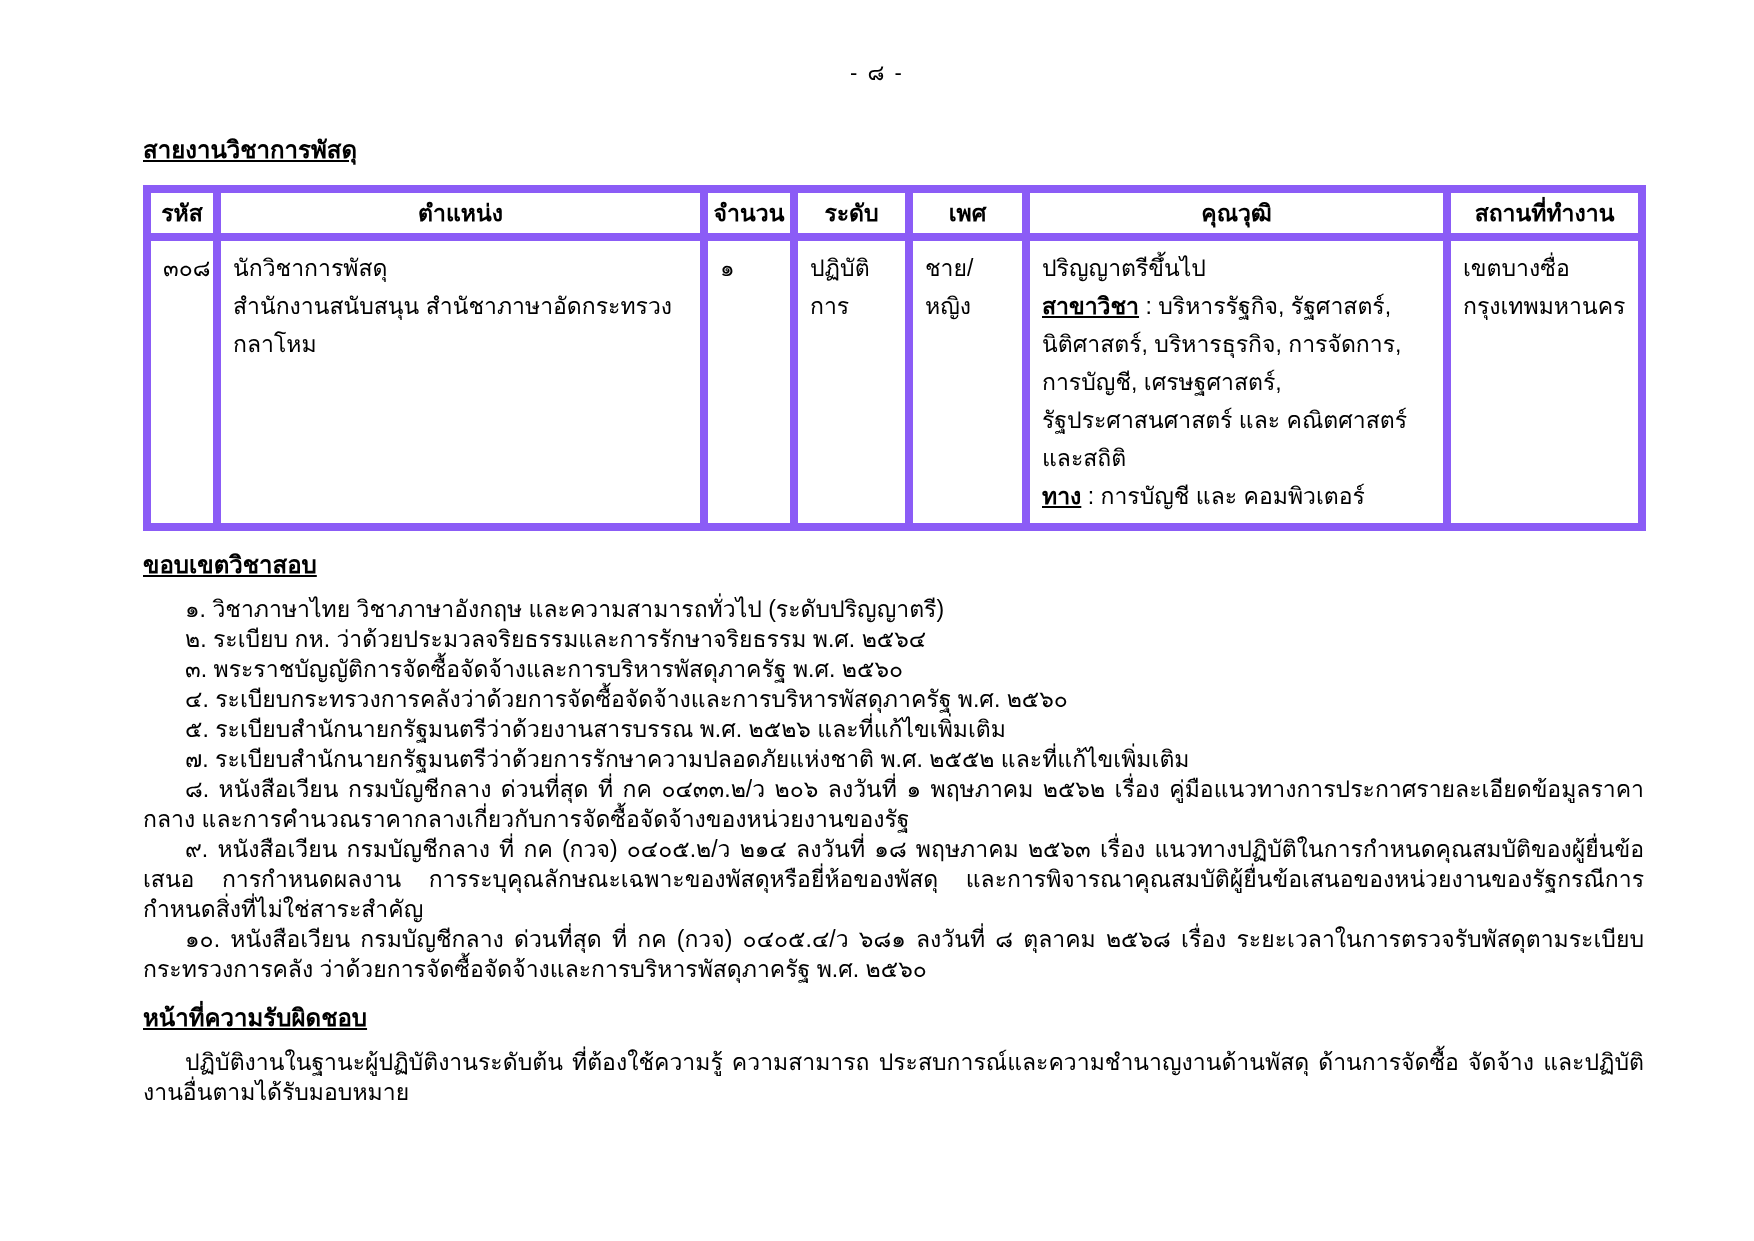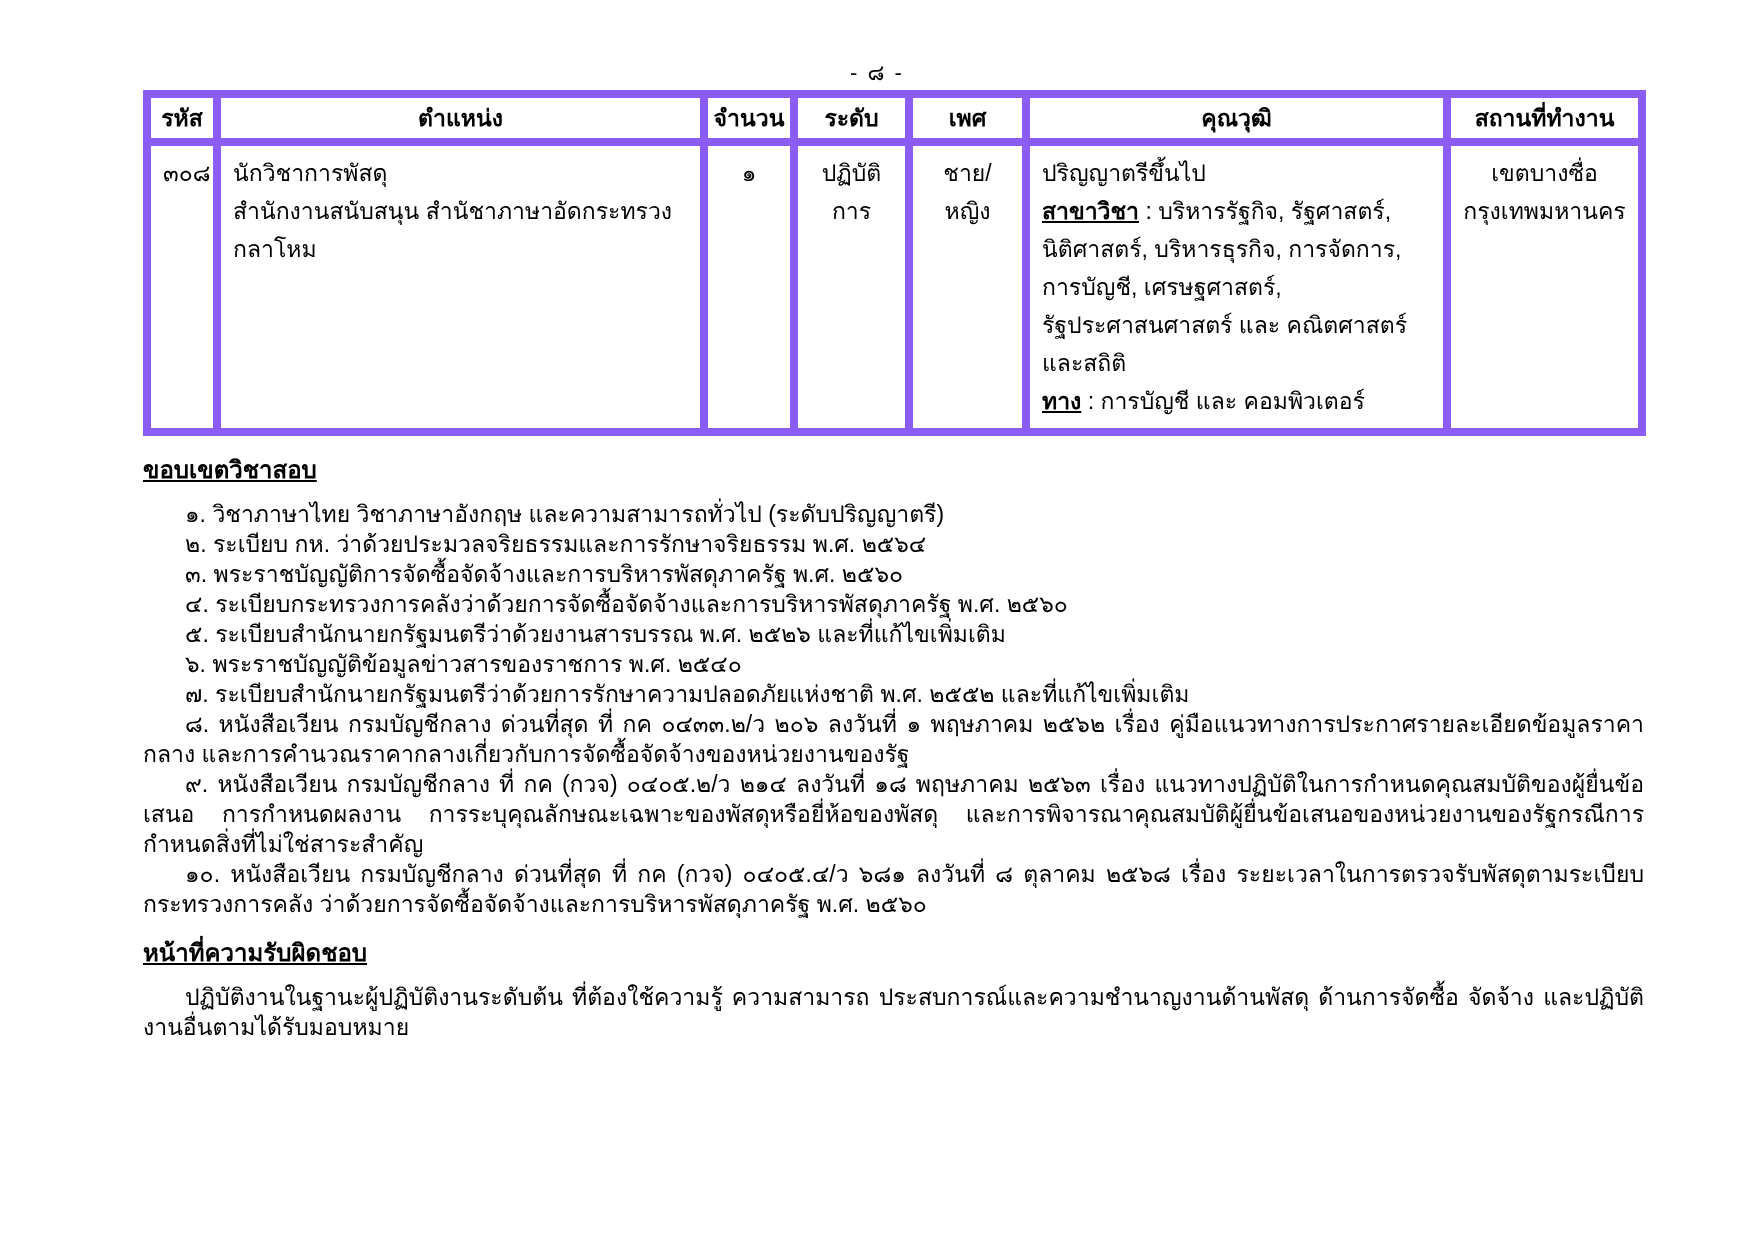--- a/index.html
+++ b/index.html
@@ -46,21 +46,21 @@
     padding: 2px 4px;
     text-align: center;
     vertical-align: middle;
   }
   table.jobs td {
     vertical-align: top;
     padding: 8px 12px;
     line-height: 38px;
     height: 284px;
   }
-  td.center-col { text-align: center; padding-left: 4px; padding-right: 4px; }
+  td.center-col { padding-left: 4px; padding-right: 4px; }
   .qual-para { margin: 0; }
   .bu { font-weight: bold; text-decoration: underline; }
   .section-title {
     font-size: 24px;
     font-weight: bold;
     text-decoration: underline;
     margin: 14px 0 10px 0;
   }
   .items p {
     margin: 0;
@@ -77,20 +77,21 @@
 </style>
 </head>
 <body>
 
 <div class="page">
 
   <div class="page-number">- ๘ -</div>
 
   <div class="content">
 
+    <div class="doc-title">สายงานวิชาการพัสดุ</div>
 
     <table class="jobs">
       <colgroup>
         <col style="width:70px">
         <col style="width:487px">
         <col style="width:90px">
         <col style="width:115px">
         <col style="width:117px">
         <col style="width:421px">
         <col style="width:195px">
@@ -139,21 +140,20 @@
     </table>
 
     <div class="section-title">ขอบเขตวิชาสอบ</div>
 
     <div class="items">
       <p>๑. วิชาภาษาไทย วิชาภาษาอังกฤษ และความสามารถทั่วไป (ระดับปริญญาตรี)</p>
       <p>๒. ระเบียบ กห. ว่าด้วยประมวลจริยธรรมและการรักษาจริยธรรม พ.ศ. ๒๕๖๔</p>
       <p>๓. พระราชบัญญัติการจัดซื้อจัดจ้างและการบริหารพัสดุภาครัฐ พ.ศ. ๒๕๖๐</p>
       <p>๔. ระเบียบกระทรวงการคลังว่าด้วยการจัดซื้อจัดจ้างและการบริหารพัสดุภาครัฐ พ.ศ. ๒๕๖๐</p>
       <p>๕. ระเบียบสำนักนายกรัฐมนตรีว่าด้วยงานสารบรรณ พ.ศ. ๒๕๒๖ และที่แก้ไขเพิ่มเติม</p>
-      <p>๖. พระราชบัญญัติข้อมูลข่าวสารของราชการ พ.ศ. ๒๕๔๐</p>
       <p>๗. ระเบียบสำนักนายกรัฐมนตรีว่าด้วยการรักษาความปลอดภัยแห่งชาติ พ.ศ. ๒๕๕๒ และที่แก้ไขเพิ่มเติม</p>
       <p>๘. หนังสือเวียน กรมบัญชีกลาง ด่วนที่สุด ที่ กค ๐๔๓๓.๒/ว ๒๐๖ ลงวันที่ ๑ พฤษภาคม ๒๕๖๒ เรื่อง คู่มือแนวทางการประกาศรายละเอียดข้อมูลราคากลาง และการคำนวณราคากลางเกี่ยวกับการจัดซื้อจัดจ้างของหน่วยงานของรัฐ</p>
       <p>๙. หนังสือเวียน กรมบัญชีกลาง ที่ กค (กวจ) ๐๔๐๕.๒/ว ๒๑๔ ลงวันที่ ๑๘ พฤษภาคม ๒๕๖๓ เรื่อง แนวทางปฏิบัติในการกำหนดคุณสมบัติของผู้ยื่นข้อเสนอ การกำหนดผลงาน การระบุคุณลักษณะเฉพาะของพัสดุหรือยี่ห้อของพัสดุ และการพิจารณาคุณสมบัติผู้ยื่นข้อเสนอของหน่วยงานของรัฐกรณีการกำหนดสิ่งที่ไม่ใช่สาระสำคัญ</p>
       <p>๑๐. หนังสือเวียน กรมบัญชีกลาง ด่วนที่สุด ที่ กค (กวจ) ๐๔๐๕.๔/ว ๖๘๑ ลงวันที่ ๘ ตุลาคม ๒๕๖๘ เรื่อง ระยะเวลาในการตรวจรับพัสดุตามระเบียบ กระทรวงการคลัง ว่าด้วยการจัดซื้อจัดจ้างและการบริหารพัสดุภาครัฐ พ.ศ. ๒๕๖๐</p>
     </div>
 
     <div class="section-title">หน้าที่ความรับผิดชอบ</div>
 
     <p class="resp-text">ปฏิบัติงานในฐานะผู้ปฏิบัติงานระดับต้น ที่ต้องใช้ความรู้ ความสามารถ ประสบการณ์และความชำนาญงานด้านพัสดุ ด้านการจัดซื้อ จัดจ้าง และปฏิบัติงานอื่นตามได้รับมอบหมาย</p>
 

